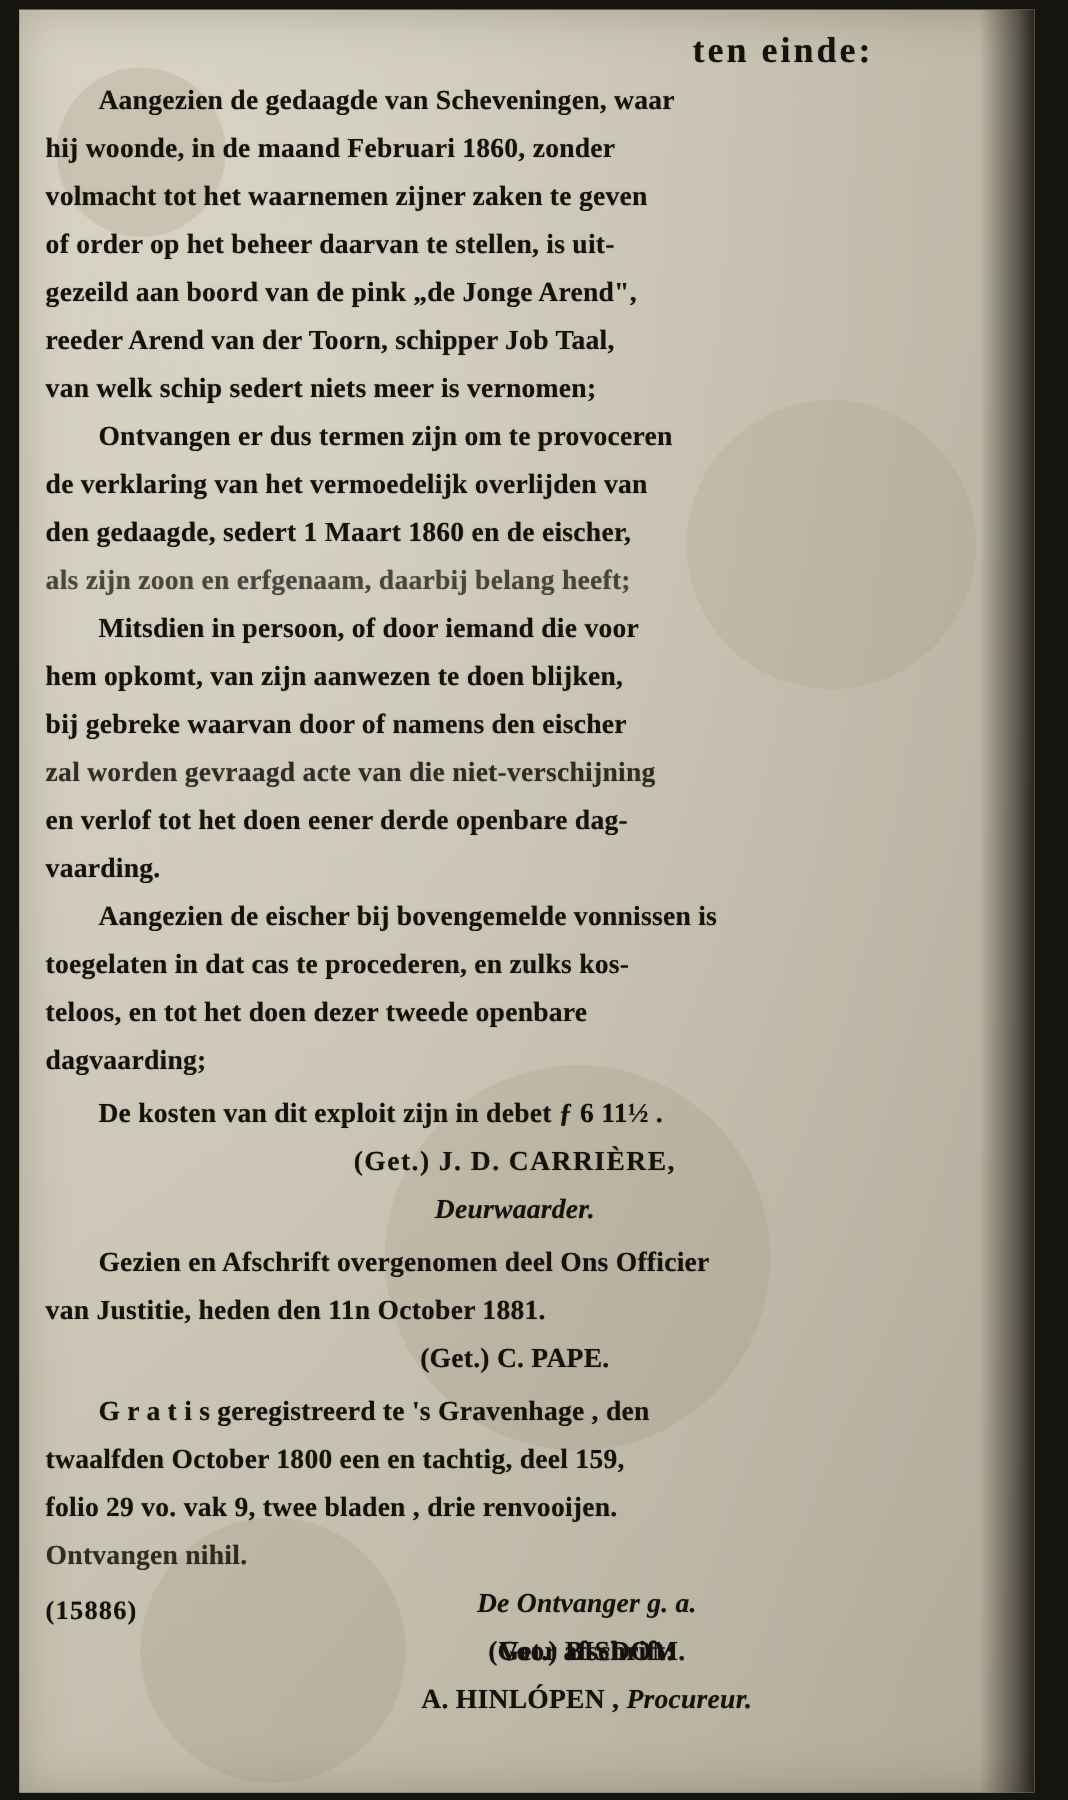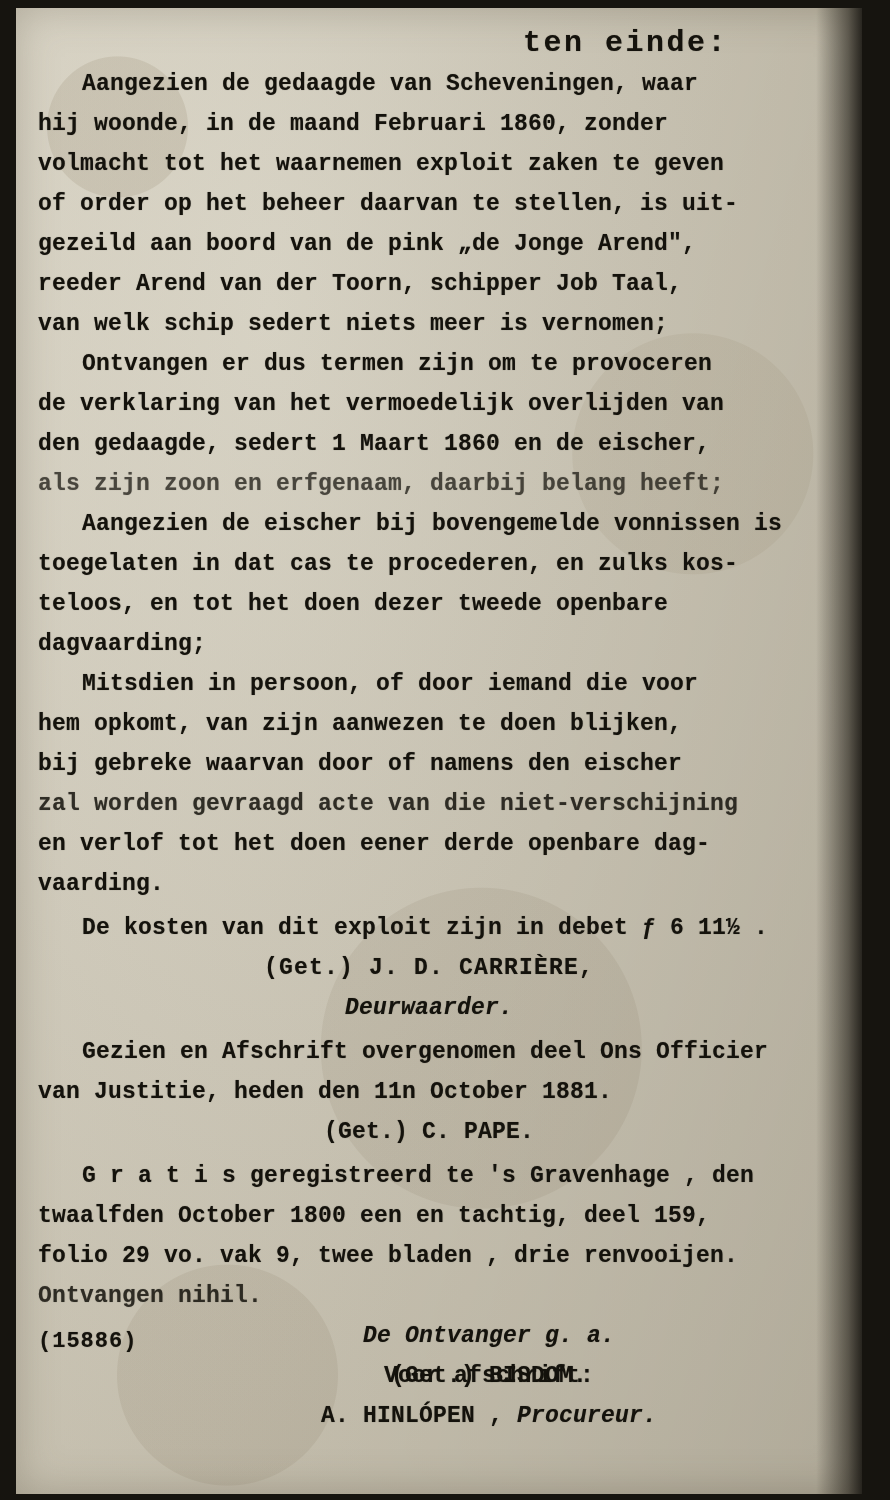--- a/index.html
+++ b/index.html
@@ -84,64 +84,64 @@
     letter-spacing: 2.5px;
     font-size: 30px;
     line-height: 42px;
     font-weight: 700;
   }
 
   .sig-name { letter-spacing: 1.2px; }
   .footnum { font-size: 22px; letter-spacing: 1px; }
 
   
-  #column .line { transform: none; font-family: Liberation Mono, monospace; }
+  #column .line { transform: none; }
   .fade { opacity: 0.72; }
   .fade2 { opacity: 0.85; }
 </style>
 </head>
 <body>
 
 <div id="scan">
   <div id="paper">
     <div id="column">
 
       <div class="line heading">ten einde:</div>
 
       <div>
         <div class="line indent">Aangezien  de  gedaagde  van  Scheveningen,  waar</div>
         <div class="line">hij  woonde,  in  de  maand  Februari  1860,  zonder</div>
-        <div class="line">volmacht  tot  het  waarnemen  exploit  zaken  te  geven</div>
+        <div class="line">volmacht  tot  het  waarnemen  zijner  zaken  te  geven</div>
         <div class="line">of  order  op  het  beheer  daarvan  te  stellen,  is  uit-</div>
         <div class="line">gezeild  aan  boord  van  de  pink  „de Jonge Arend",</div>
         <div class="line">reeder  Arend  van  der  Toorn,  schipper  Job  Taal,</div>
         <div class="line">van  welk  schip  sedert  niets  meer  is  vernomen;</div>
       </div>
 
       <div>
         <div class="line indent">Ontvangen  er  dus  termen  zijn  om  te  provoceren</div>
         <div class="line">de  verklaring  van  het  vermoedelijk  overlijden  van</div>
         <div class="line">den  gedaagde,  sedert  1  Maart  1860  en  de  eischer,</div>
         <div class="line fade">als  zijn  zoon  en  erfgenaam,  daarbij  belang  heeft;</div>
       </div>
 
       <div>
-        <div class="line indent">Aangezien  de  eischer  bij  bovengemelde  vonnissen  is</div>
-        <div class="line">toegelaten  in  dat  cas  te  procederen,  en  zulks  kos-</div>
-        <div class="line">teloos,  en  tot  het  doen  dezer  tweede  openbare</div>
-        <div class="line">dagvaarding;</div>
-      </div>
-
-      <div>
         <div class="line indent">Mitsdien  in  persoon,  of  door  iemand  die  voor</div>
         <div class="line">hem  opkomt,  van  zijn  aanwezen  te  doen  blijken,</div>
         <div class="line">bij  gebreke  waarvan  door  of  namens  den  eischer</div>
         <div class="line fade2">zal  worden  gevraagd  acte  van  die  niet-verschijning</div>
         <div class="line">en  verlof  tot  het  doen  eener  derde  openbare  dag-</div>
         <div class="line">vaarding.</div>
+      </div>
+
+      <div>
+        <div class="line indent">Aangezien  de  eischer  bij  bovengemelde  vonnissen  is</div>
+        <div class="line">toegelaten  in  dat  cas  te  procederen,  en  zulks  kos-</div>
+        <div class="line">teloos,  en  tot  het  doen  dezer  tweede  openbare</div>
+        <div class="line">dagvaarding;</div>
       </div>
 
       <div class="block-gap"></div>
 
       <div class="line indent">De kosten van dit exploit zijn in debet ƒ 6 11½ .</div>
 
       <div>
         <div class="line center sig-name">(Get.)  J.  D.  CARRIÈRE,</div>
         <div class="line center italic">Deurwaarder.</div>
       </div>

